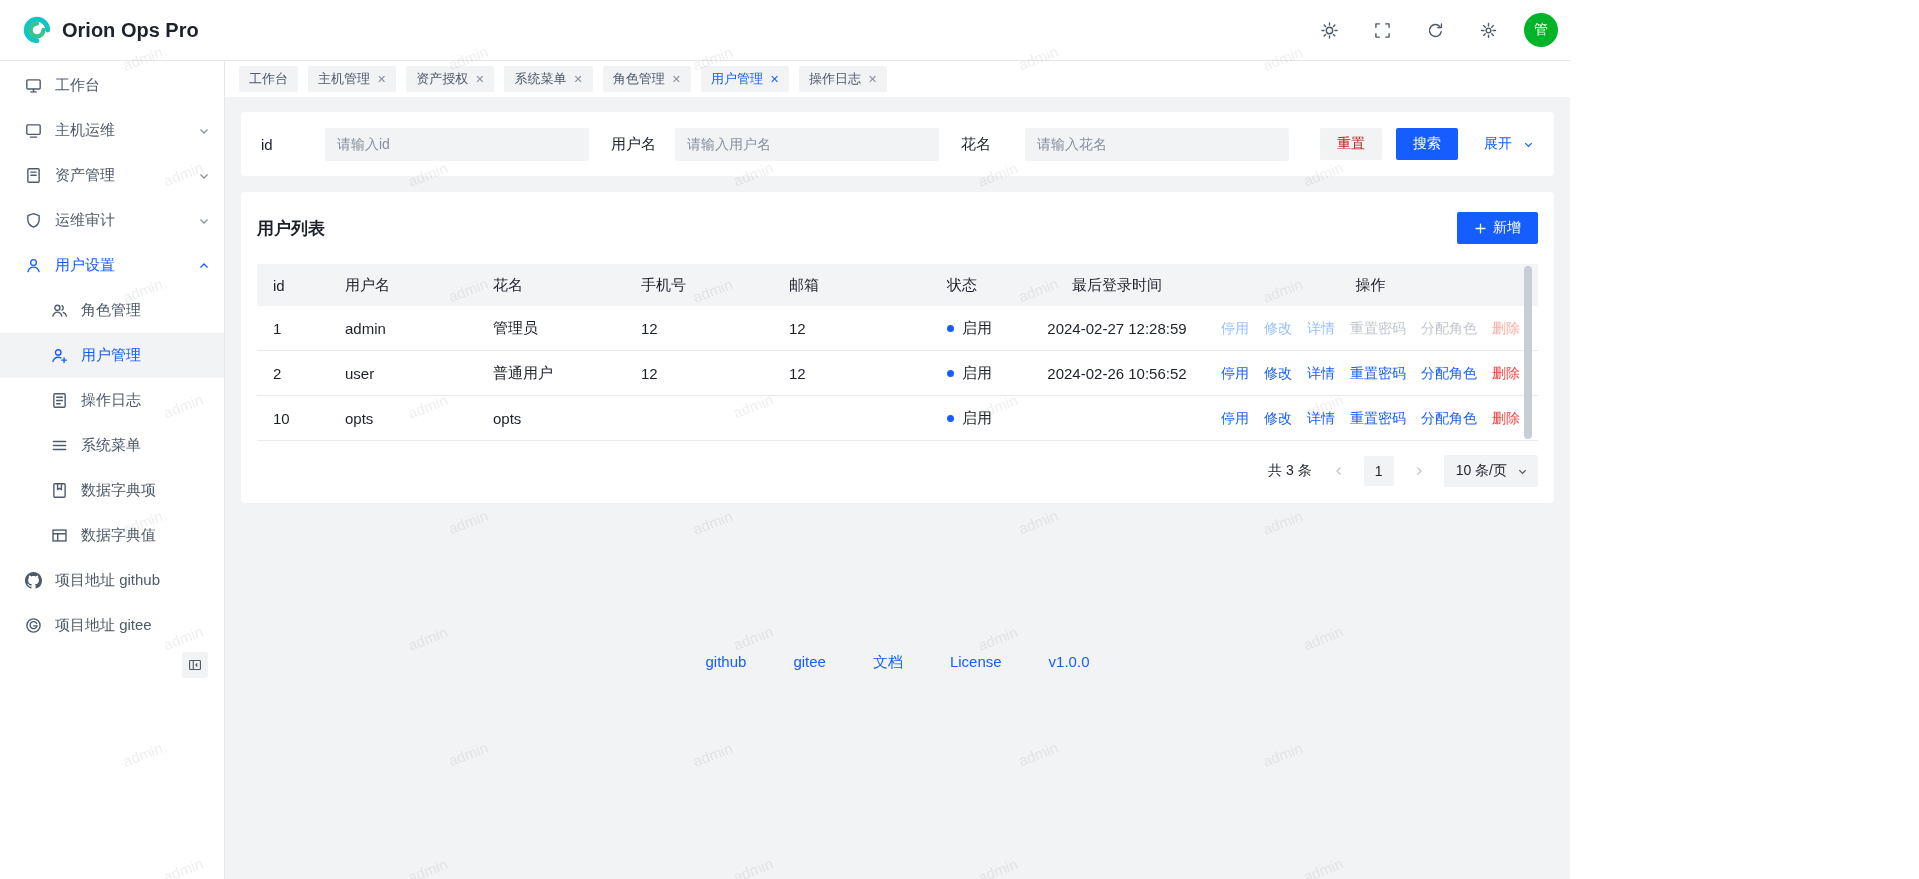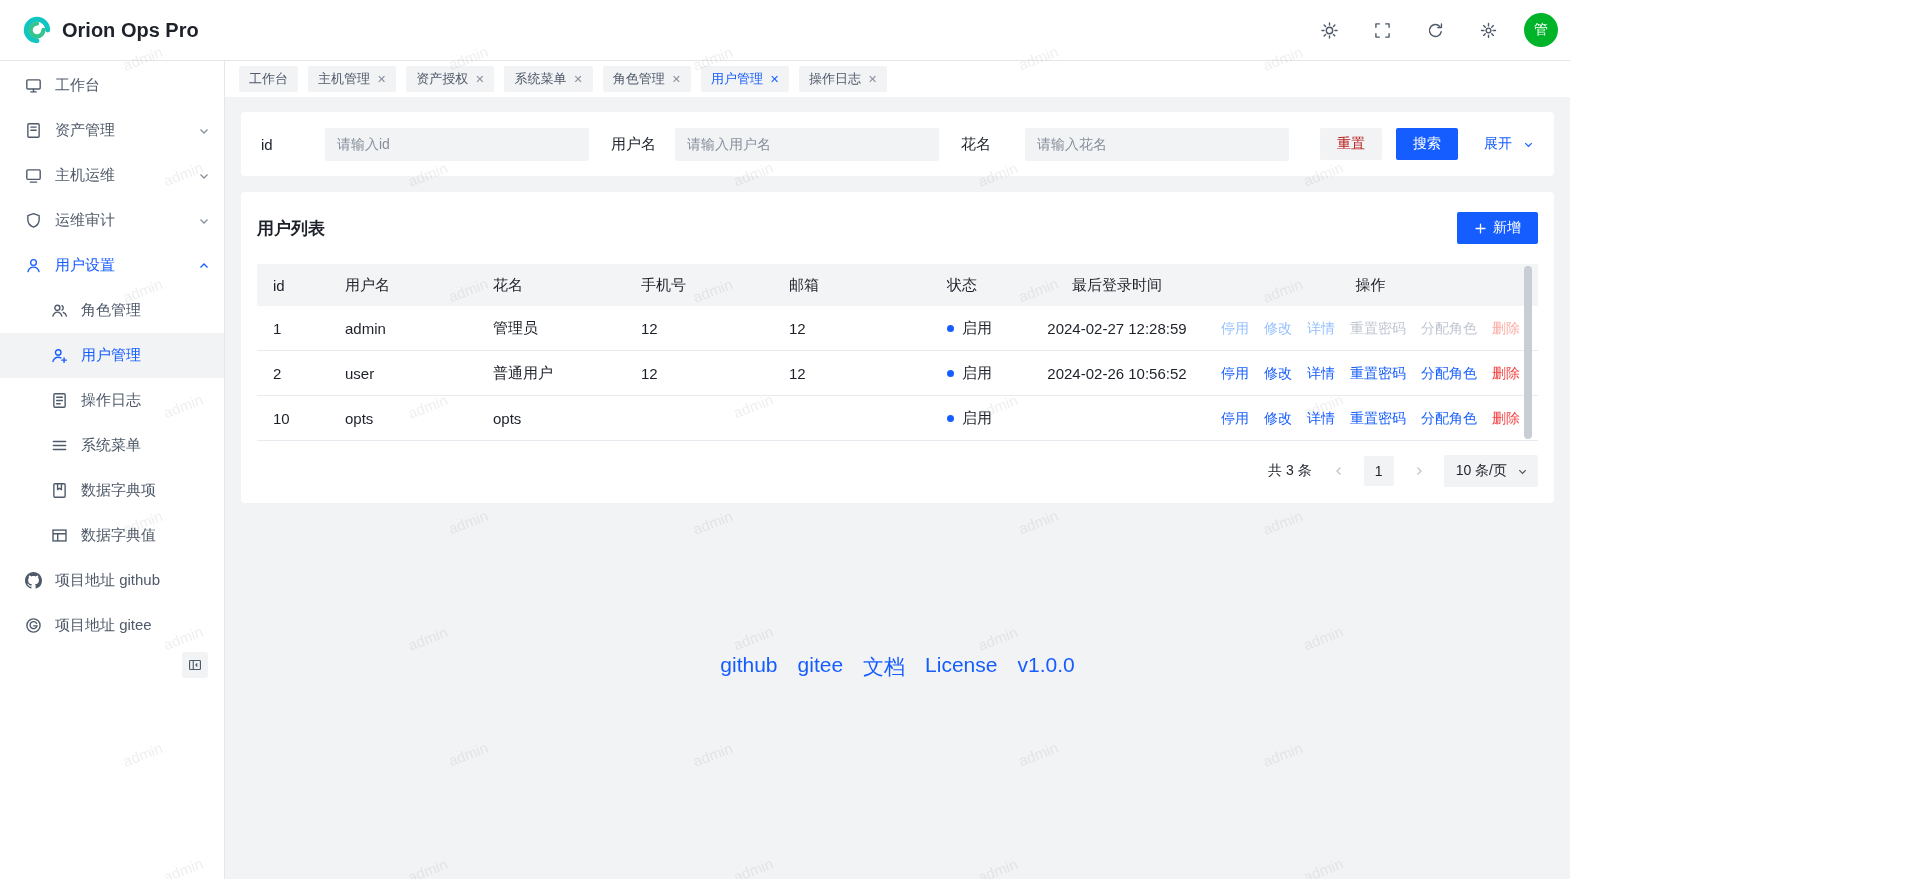--- a/index.html
+++ b/index.html
@@ -74,21 +74,21 @@
   
   .pagination{display:flex;align-items:center;justify-content:flex-end;gap:12px;margin-top:14px}
   .pg-total{font-size:14px;color:#1d2129;margin-right:2px}
   .pg-arrow{width:26px;height:26px;display:flex;align-items:center;justify-content:center;color:#c2c7d1;cursor:pointer}
   .pg-page{min-width:30px;height:30px;border-radius:2px;background:#f2f3f5;color:#1d2129;display:flex;align-items:center;justify-content:center;font-size:14px;cursor:pointer}
   .pg-size{height:32px;background:#f2f3f5;border-radius:2px;display:flex;align-items:center;gap:10px;padding:0 10px 0 12px;font-size:14px;color:#1d2129;cursor:pointer}
   .pg-size .chev{color:#4e5969}
 
   
   .page-footer{margin-top:150px;text-align:center}
-  .footer-links{display:flex;justify-content:center;gap:20px;font-size:21px}
+  .footer-links{display:flex;justify-content:center;gap:47px;font-size:15px}
   .footer-links span{color:#165dff;cursor:pointer}
   .footer-copy{margin-top:16px;color:#86909c;font-size:15px}
 
   
   .watermark-layer{position:absolute;left:0;top:0;width:1570px;height:879px;z-index:60;pointer-events:none;display:flex;flex-wrap:wrap;align-content:flex-start;overflow:hidden}
   .watermark-layer span{width:285px;height:116px;display:flex;align-items:center;justify-content:center;transform:rotate(-21deg);color:rgba(29,33,41,0.08);font-size:15px;user-select:none}
   .watermark-layer span:nth-child(even){transform:rotate(-21deg) translate(38px,14px)}
 </style>
 </head>
 <body>
@@ -144,40 +144,40 @@
             <rect x="1.7" y="2.7" width="12.6" height="8.6" rx="1"></rect>
               <path d="M5.5 14h5M8 11.5V14"></path>
           </svg>
         </span>
         <span class="nav-label">工作台</span>
       </div>
 
       <div class="nav-item">
         <span class="nav-icon">
           <svg width="17" height="17" viewBox="0 0 16 16" stroke="currentColor" fill="none" stroke-width="1.3" stroke-linecap="round" stroke-linejoin="round">
-            <rect x="2.7" y="1.7" width="10.6" height="12.6" rx="1"></rect>
-              <path d="M5.5 4.8h5M5.5 7.8h5"></path>
-          </svg>
-        </span>
-        <span class="nav-label">资产管理</span>
+            <rect x="1.7" y="2.7" width="12.6" height="9" rx="1"></rect>
+              <path d="M5 14.2h6"></path>
+          </svg>
+        </span>
+        <span class="nav-label">主机运维</span>
         <span class="chev">
             <svg width="12" height="12" viewBox="0 0 12 12" stroke="currentColor" fill="none" stroke-width="1.3">
               <path d="M2.5 4.5L6 8l3.5-3.5"></path>
             </svg>
           </span>
       </div>
 
       <div class="nav-item">
         <span class="nav-icon">
           <svg width="17" height="17" viewBox="0 0 16 16" stroke="currentColor" fill="none" stroke-width="1.3" stroke-linecap="round" stroke-linejoin="round">
-            <rect x="1.7" y="2.7" width="12.6" height="9" rx="1"></rect>
-              <path d="M5 14.2h6"></path>
-          </svg>
-        </span>
-        <span class="nav-label">主机运维</span>
+            <rect x="2.7" y="1.7" width="10.6" height="12.6" rx="1"></rect>
+              <path d="M5.5 4.8h5M5.5 7.8h5"></path>
+          </svg>
+        </span>
+        <span class="nav-label">资产管理</span>
         <span class="chev">
             <svg width="12" height="12" viewBox="0 0 12 12" stroke="currentColor" fill="none" stroke-width="1.3">
               <path d="M2.5 4.5L6 8l3.5-3.5"></path>
             </svg>
           </span>
       </div>
 
       <div class="nav-item">
         <span class="nav-icon">
           <svg width="17" height="17" viewBox="0 0 16 16" stroke="currentColor" fill="none" stroke-width="1.3" stroke-linejoin="round">

